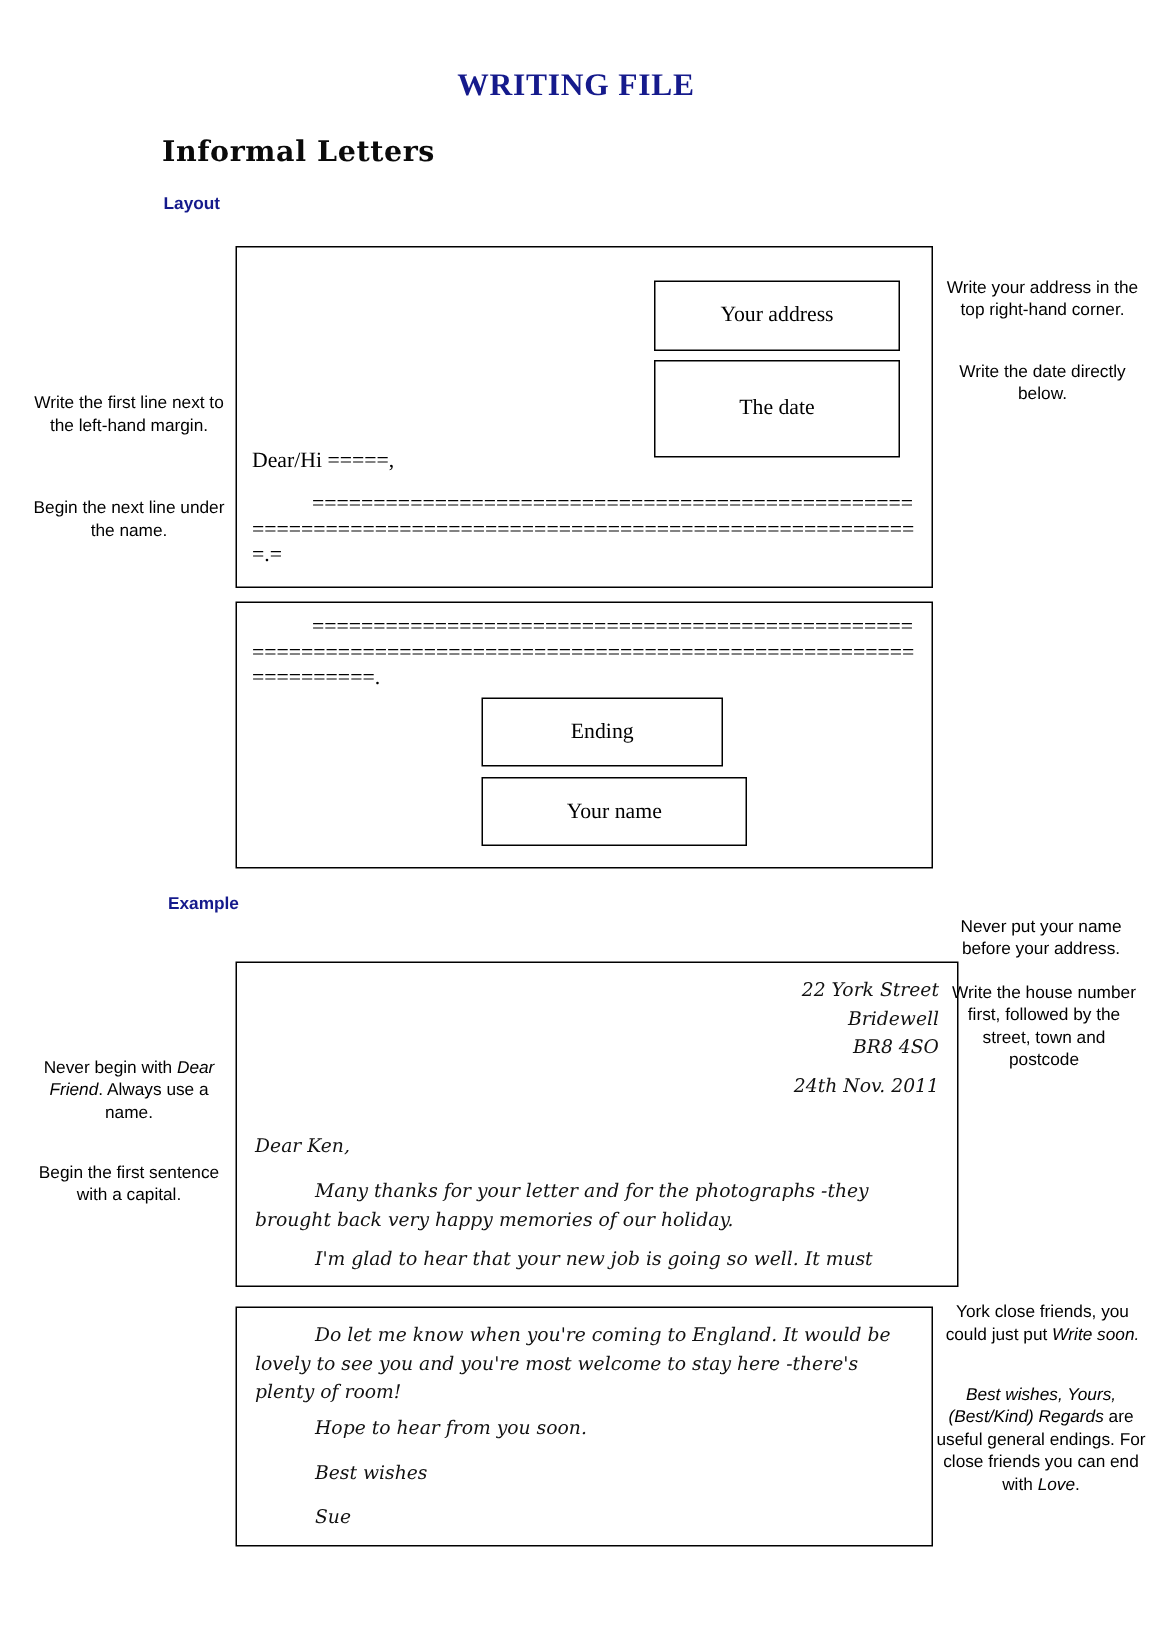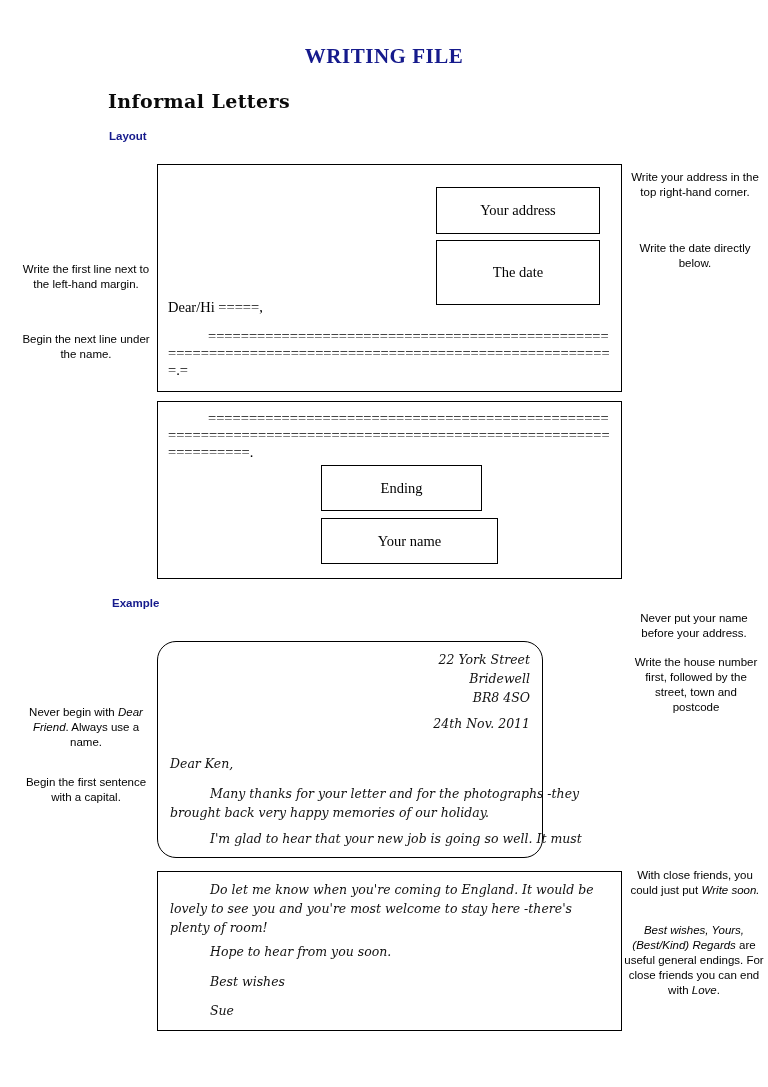--- a/index.html
+++ b/index.html
@@ -108,21 +108,21 @@
     font-family: "Liberation Serif", serif;
     font-size: 14.5px;
     line-height: 17px;
     text-indent: 40px;
     word-break: break-all;
   }
   #ending-box    { left: 163px; top: 63px; width: 161px; height: 46px; }
   #your-name-box { left: 163px; top: 116px; width: 177px; height: 46px; }
 
   
-  #example-box-1 { left: 157px; top: 641px; width: 386px; height: 217px; border-radius: 19px; }
+  #example-box-1 { left: 157px; top: 641px; width: 482px; height: 217px; }
   #example-box-2 { left: 157px; top: 871px; width: 465px; height: 160px; }
 
   .hand {
     font-family: "DejaVu Serif", serif;
     font-style: italic;
     font-size: 12.5px;
     line-height: 19px;
     color: #111111;
   }
   #example-address {
@@ -192,21 +192,21 @@
     font-family: "Liberation Sans", sans-serif;
     font-size: 11.5px;
     line-height: 15px;
     text-align: center;
     color: #000000;
   }
   .note i { font-style: italic; }
 
   #note-left-1  { left: 18px;  top: 262px; width: 136px; }
   #note-left-2  { left: 18px;  top: 332px; width: 136px; }
-  #note-right-1 { left: 630px; top: 170px; width: 130px; }
+  #note-right-1 { left: 630px; top: 185px; width: 130px; }
   #note-right-2 { left: 630px; top: 241px; width: 130px; }
   #note-left-3  { left: 18px;  top: 705px; width: 136px; }
   #note-left-4  { left: 18px;  top: 775px; width: 136px; }
   #note-right-3 { left: 626px; top: 611px; width: 136px; }
   #note-right-4 { left: 632px; top: 655px; width: 128px; }
   #note-right-5 { left: 626px; top: 868px; width: 138px; }
   #note-right-6 { left: 624px; top: 923px; width: 140px; }
 </style>
 </head>
 <body>
@@ -258,16 +258,16 @@
     <div class="hand" id="example2-para-1">Do let me know when you're coming to England. It would be lovely to see you and you're most welcome to stay here -there's plenty of room!</div>
     <div class="hand" id="example2-para-2">Hope to hear from you soon.</div>
     <div class="hand" id="example2-signature">Sue</div>
     <div class="hand" id="example2-closing">Best wishes</div>
   </div>
 
   <div class="note" id="note-left-3"><span>Never begin with </span><i>Dear Friend</i><span>. Always use a name.</span></div>
   <div class="note" id="note-left-4">Begin the first sentence with a capital.</div>
   <div class="note" id="note-right-3">Never put your name before your address.</div>
   <div class="note" id="note-right-4">Write the house number first, followed by the street, town and postcode</div>
-  <div class="note" id="note-right-5"><span>With close friends, you could just put </span><i>Write soon.</i></div>
+  <div class="note" id="note-right-5"><span>York close friends, you could just put </span><i>Write soon.</i></div>
   <div class="note" id="note-right-6"><i>Best wishes, Yours, (Best/Kind) Regards</i><span> are useful general endings. For close friends you can end with </span><i>Love</i><span>.</span></div>
 
 </div>
 
 </body></html>

